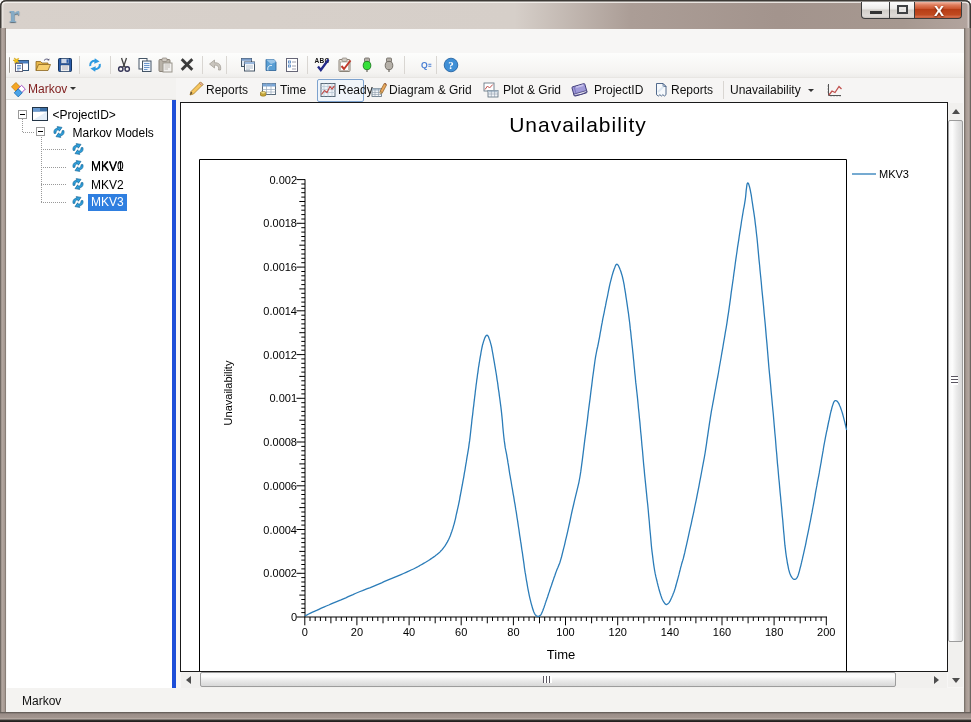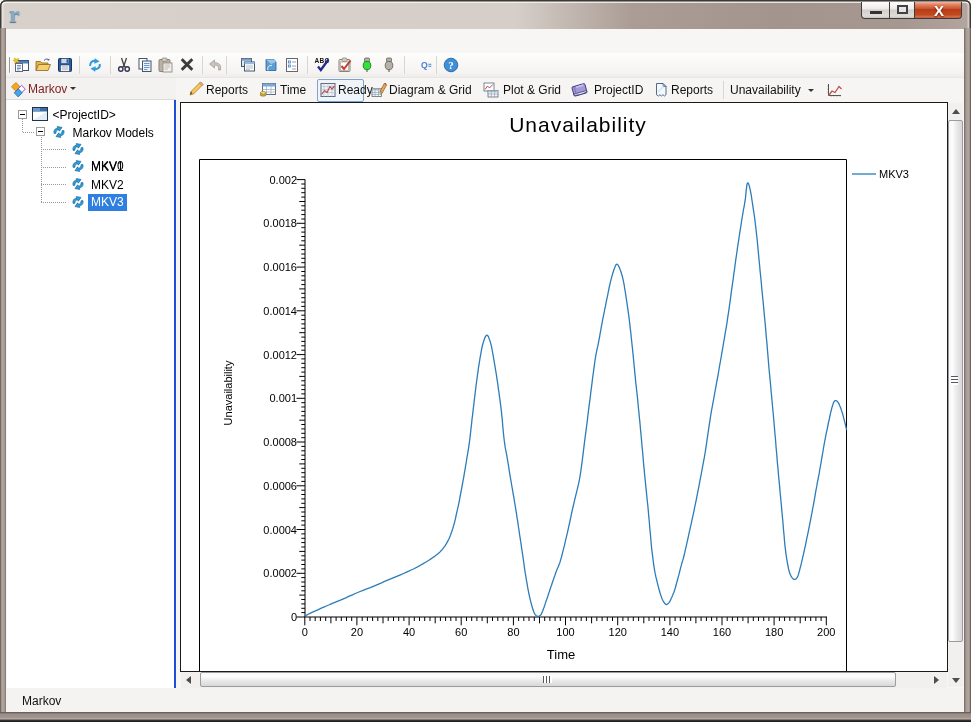--- a/index.html
+++ b/index.html
@@ -31,21 +31,21 @@
 .tsep{top:3px;width:1px;height:18px;background:#d9d6d2}
 .ticon{top:4px;width:16px;height:16px}
 #hdrrow{left:0;top:49px;width:958px;height:25px;background:#f6f5f4}
 #lefthdr{left:0;top:0;width:170px;height:22px;background:#f3f2f0;border-bottom:1px solid #dcdad7}
 #markovtxt{left:22px;top:4px;font-size:12px;color:#7f1d1d}
 #markovarr{left:64px;top:9px;width:0;height:0;border:3.5px solid transparent;border-top-color:#333}
 .tabtxt{top:5px;font-size:12px;color:#111;white-space:nowrap}
 #plottab{left:311px;top:1px;width:47px;height:23px;border:1px solid #7da2ce;background:#f0f5fa;border-radius:2px}
 #statusbar{left:0;top:659px;width:958px;height:24px;background:#f4f3f1}
 #ready{left:16px;top:665px;font-size:12px;color:#111}
-#treepanel{left:7px;top:100px;width:169px;height:588px;background:#fff;border-right:2px solid #1d4ed8;font-size:12px}
+#treepanel{left:7px;top:100px;width:169px;height:588px;background:#fff;border-right:4px solid #1d4ed8;font-size:12px}
 #treepanel .trow{position:absolute;white-space:nowrap;color:#000}
 #cborder{left:180px;top:102px;width:768px;height:570px;border:1px solid #1a1a1a;background:#fff}
 #vsb{left:948px;top:103px;width:15px;height:584px;background:#f1f0ee}
 #vthumb{left:948px;top:120px;width:15px;height:522px;background:linear-gradient(90deg,#f6f6f6 0,#fdfdfd 25%,#e9e9e9 60%,#d8d8d8 100%);border:1px solid #9c9c9c;border-radius:2px}
 #hsb{left:181px;top:672px;width:766px;height:16px;background:#f1f0ee}
 #hthumb{left:200px;top:672px;width:696px;height:15px;background:linear-gradient(180deg,#f6f6f6 0,#fdfdfd 25%,#e9e9e9 60%,#d8d8d8 100%);border:1px solid #9c9c9c;border-radius:2px}
 svg{display:block}
 .tb{position:absolute}
 </style>
 </head>

